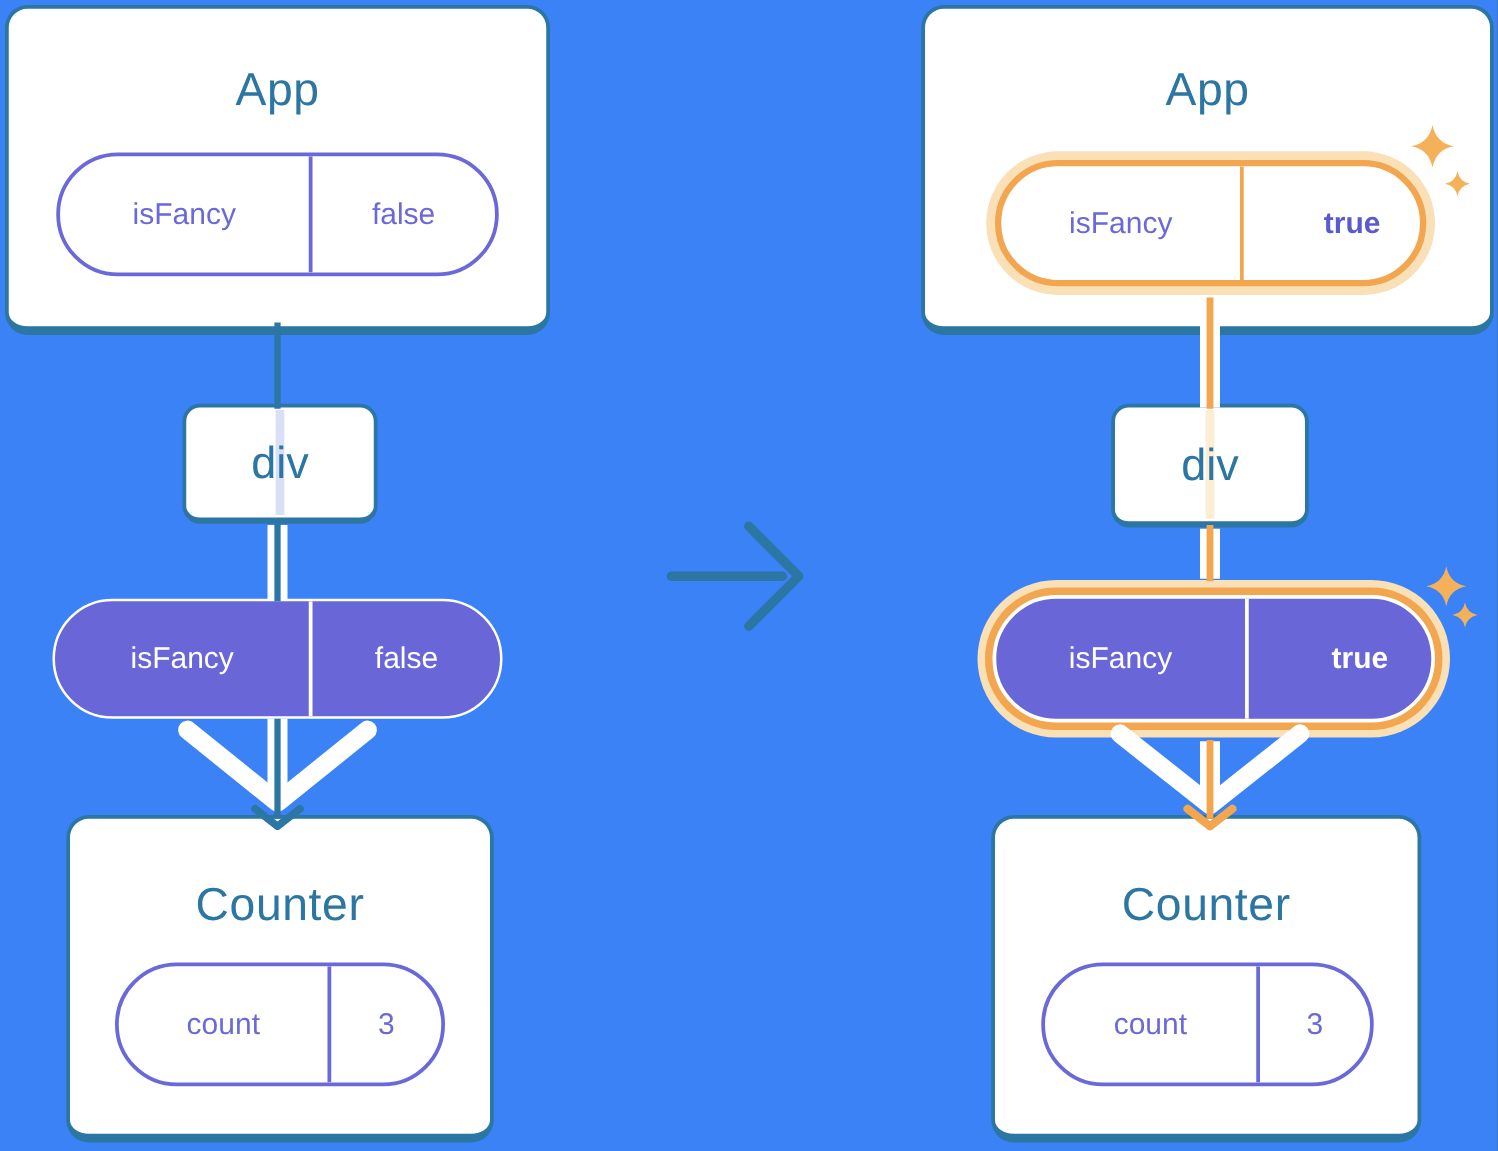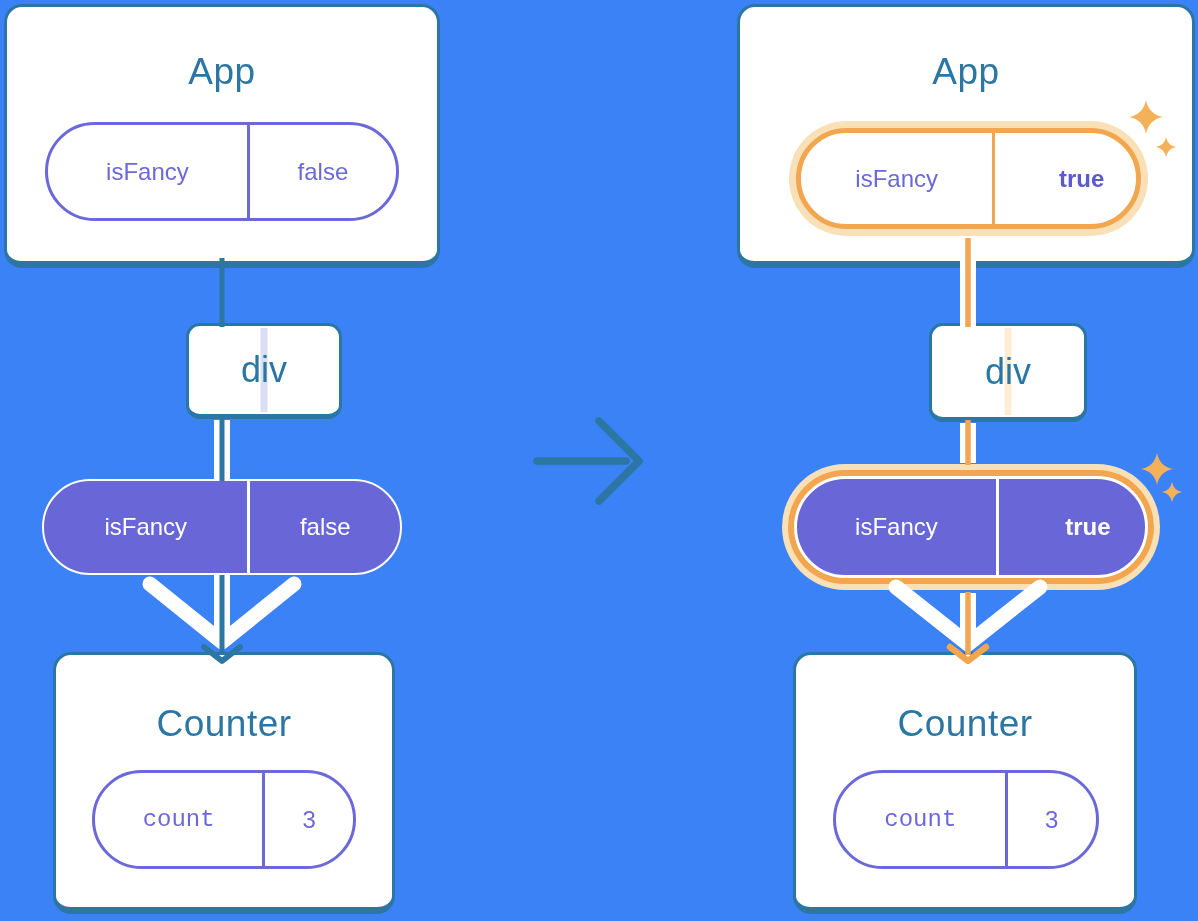--- a/index.html
+++ b/index.html
@@ -11,21 +11,21 @@
   
   .card {
     position:absolute; background:#fff; box-sizing:border-box;
     border:3px solid #2C76A4; border-bottom-width:7px; border-radius:18px;
   }
   .card-title {
     text-align:center; font-size:37px; color:#2C76A4; letter-spacing:.5px;
   }
   .divbox {
     position:absolute; background:#fff; box-sizing:border-box;
-    border:3px solid #2C76A4; border-bottom-width:5px; border-radius:14px;margin-left:40px;
+    border:3px solid #2C76A4; border-bottom-width:5px; border-radius:14px;
   }
   .div-inner-line {
     position:absolute; left:50%; transform:translateX(-50%);
     top:2px; bottom:2px; width:7px;
   }
   .lavender { background:#D9E0F6; }
   .cream    { background:#FCEDD3; }
   .div-label {
     position:relative; width:100%; height:100%;
     display:flex; align-items:center; justify-content:center;
@@ -36,21 +36,21 @@
     position:absolute; display:flex; box-sizing:border-box;
     border-radius:60px; font-size:24px; overflow:hidden;
   }
   .pill .cell {
     display:flex; align-items:center; justify-content:center; box-sizing:border-box;
   }
   .cell-name  { width:58%; }
   .cell-value { width:42%; }
   .pill-outline-purple { border:3px solid #6B69D9; color:#6B69D9; background:#fff; }
   .pill-outline-purple .cell-name { border-right:3px solid #6B69D9; }
-  .pill-counter .cell-name  { width:66%;font-family:Liberation Mono, monospace; }
+  .pill-counter .cell-name  { width:66%; }
   .pill-counter .cell-value { width:34%; }
   .pill-solid {
     background:#6966D8; color:#fff; border:2.5px solid #fff;
   }
   .pill-solid .cell-name { border-right:3px solid #fff; }
   .pill-hl-outline {
     border:5px solid #F2A64F; color:#6B69D9; background:#fff; border-radius:58px;
     box-shadow:0 0 0 7px #FAE0B6;
   }
   .pill-hl-outline .cell-name { border-right:3px solid #F2A64F; }

